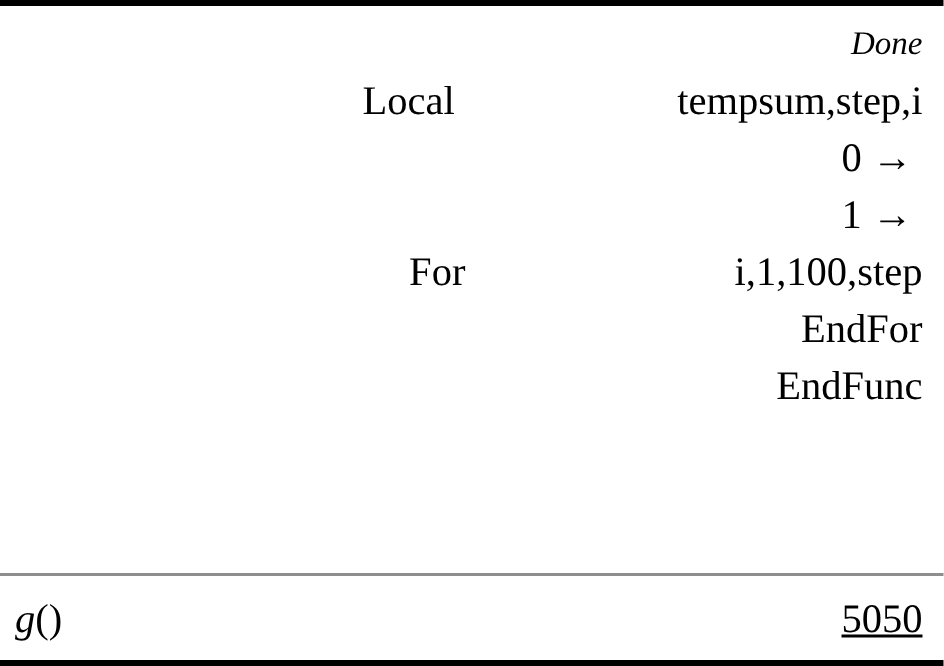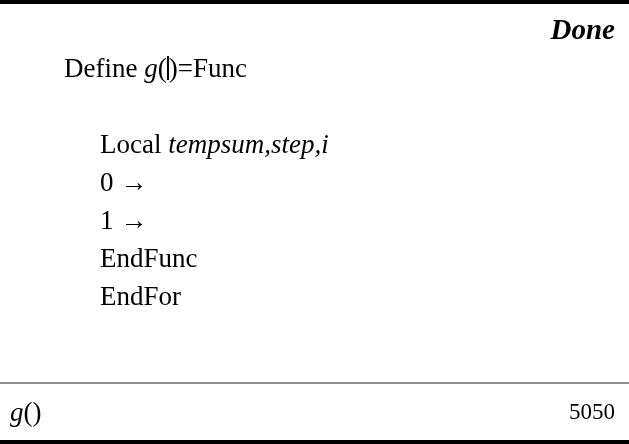--- a/index.html
+++ b/index.html
@@ -31,46 +31,45 @@
     padding: 6px 14px 8px 10px;
     box-sizing: border-box;
   }
 
   .line {
     display: flex;
     align-items: baseline;
     font-size: 27px;
     line-height: 38px;
     white-space: pre;
+    justify-content: space-between;
   }
 
   .line .indent {
     display: inline-block;
     width: 90px;
     flex: 0 0 90px;
   }
 
   .line-first {
     justify-content: space-between;
   }
 
   .code-text {
     font-family: "Liberation Serif", serif;
   }
 
   .ital {
-    font-style: italic;
   }
 
   .result-right {
     font-style: italic;
-    font-size: 29px;
+    font-size: 22px;
     margin-left: auto;
     padding-left: 20px;
-    font-weight: bold;
   }
 
   
   .fcall {
     display: inline-block;
     white-space: nowrap;
   }
   .fcall .fname {
     font-style: italic;
   }
@@ -97,72 +96,74 @@
     box-sizing: border-box;
     padding: 6px 14px 6px 10px;
     display: flex;
     align-items: center;
   }
   .eval-left {
     font-size: 27px;
   }
   .eval-right {
     margin-left: auto;
-    font-size: 23px;
+    font-size: 27px;
+    text-decoration: underline;
   }
 
   
   .caret {
     display: inline-block;
     width: 2px;
     height: 24px;
     background: #000000;
     vertical-align: -3px;
     margin: 0 0px;
   }
 </style>
 </head>
 <body>
 
 <div class="calc-sheet">
 
   <div class="entry-block">
 
     <div class="line line-first">
-      <span>
-        <span class="code-text">Define </span><span class="fcall"><span class="fname ital">g</span><span class="paren">(</span><span class="caret"></span><span class="paren">)</span></span><span class="code-text">=Func</span>
-      </span>
       <span class="result-right">Done</span>
     </div>
 
     <div class="line">
       <span class="indent"></span>
       <span class="code-text">Local </span><span class="ital">tempsum,step,i</span>
     </div>
 
     <div class="line">
       <span class="indent"></span>
       <span class="code-text">0 → </span>
     </div>
 
     <div class="line">
       <span class="indent"></span>
       <span class="code-text">1 → </span>
     </div>
 
+    <div class="line">
+      <span class="indent"></span>
+      <span class="code-text">For </span><span class="ital">i,1,100,step</span>
+    </div>
 
 
     <div class="line">
       <span class="indent"></span>
-      <span class="code-text">EndFunc</span>
+      <span class="code-text">EndFor</span>
     </div>
 
     <div class="line">
       <span class="indent"></span>
-      <span class="code-text">EndFor</span>
+      <span class="code-text">EndFunc</span>
     </div>
 
   </div>
 
   <div class="sep-rule" style="bottom:56px;"></div>
 
   <div class="eval-block">
     <span class="eval-left"><span class="fcall"><span class="fname ital">g</span><span class="paren">(</span><span class="paren">)</span></span></span>
     <span class="eval-right">5050</span>
   </div>

